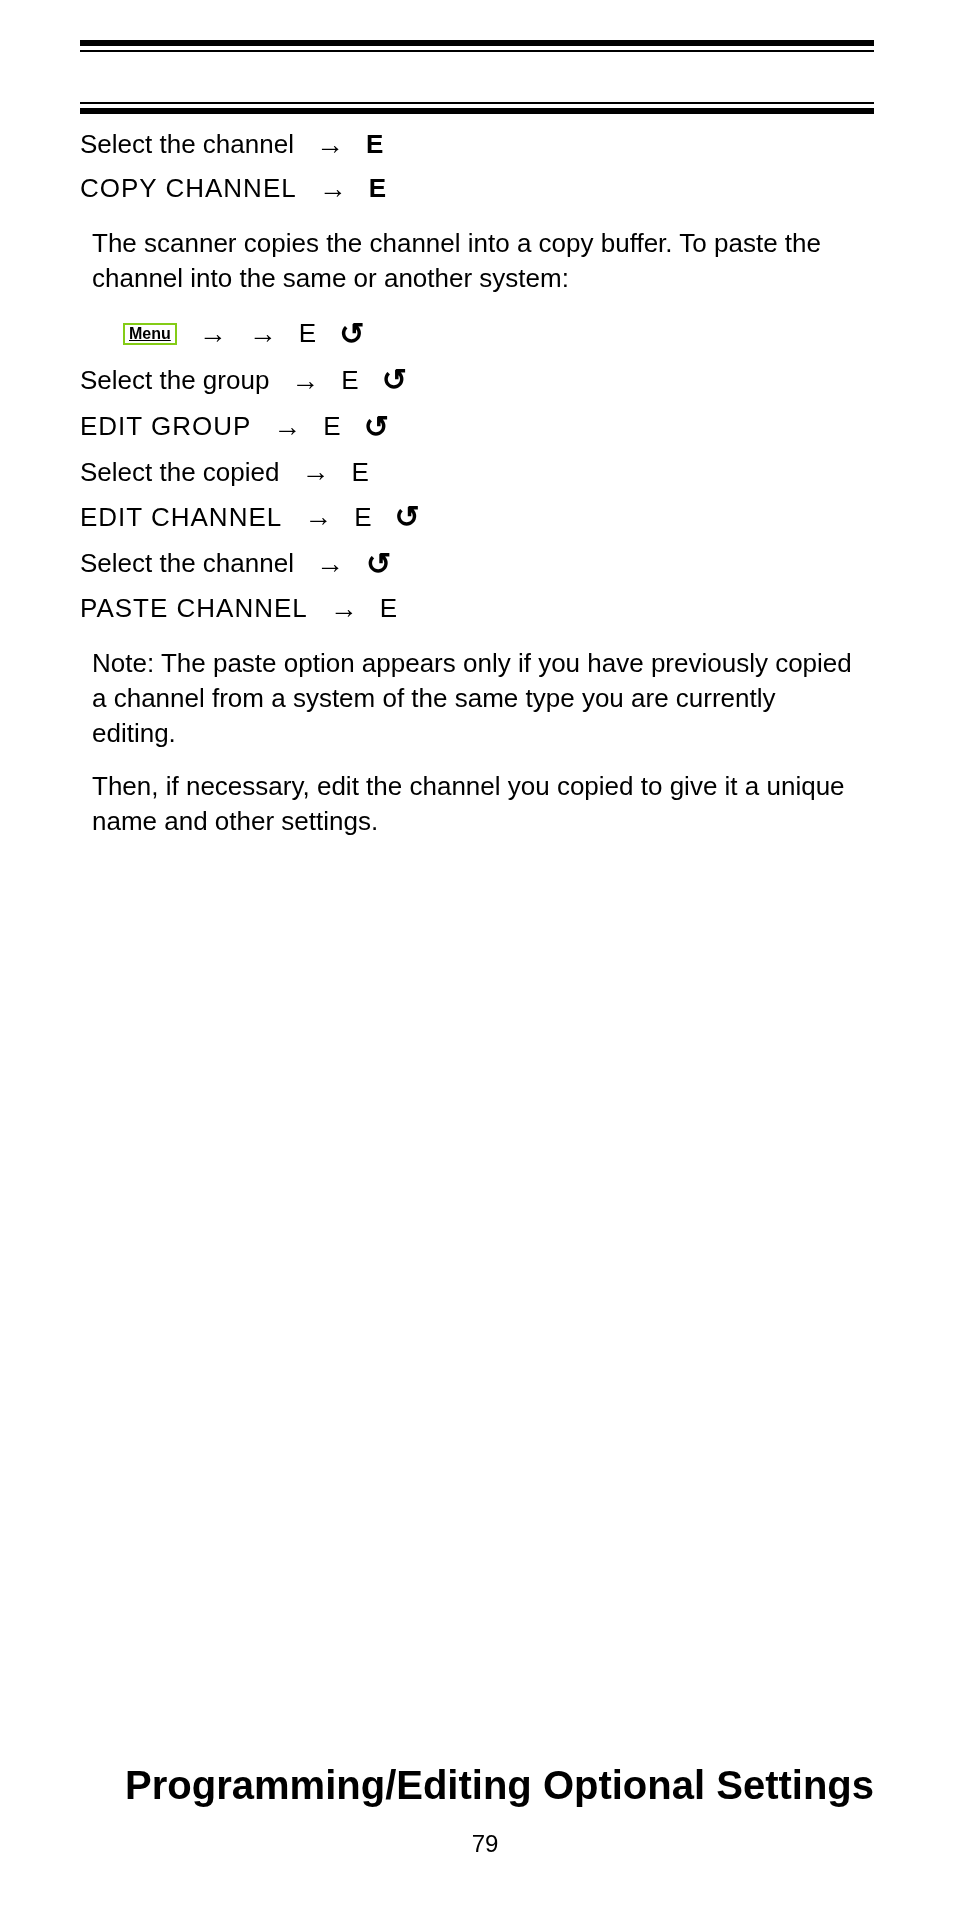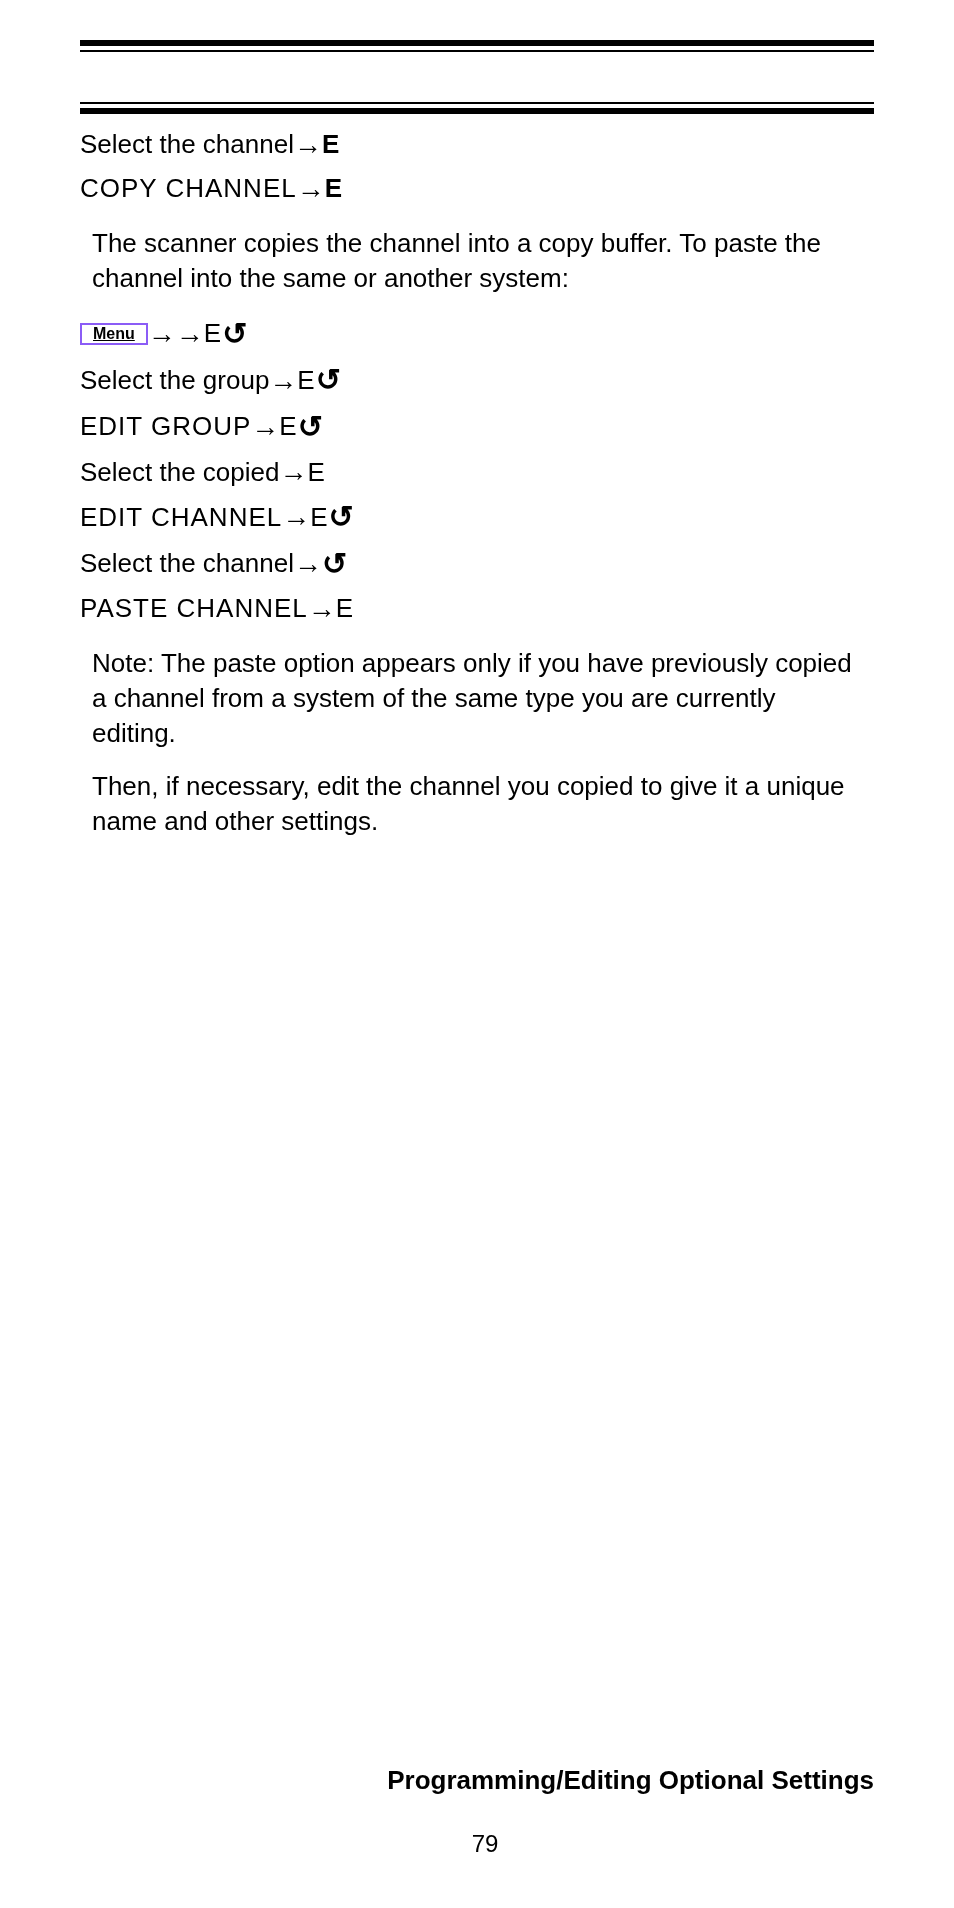--- a/index.html
+++ b/index.html
@@ -39,21 +39,21 @@
   }
   .content {
     font-size: 26px;
     line-height: 1.35;
   }
   .line {
     margin: 6px 0;
     display: flex;
     align-items: center;
     flex-wrap: wrap;
-    gap: 0;
+    gap: 22px;
   }
   .para {
     margin: 18px 12px;
   }
   .lcd {
     font-family: "Arial Narrow", Arial, sans-serif;
     letter-spacing: 1px;
     text-transform: uppercase;
     font-weight: 500;
   }
@@ -69,35 +69,36 @@
   .arrow {
     font-weight: bold;
     font-size: 28px;
   }
   .rotate {
     font-size: 30px;
     font-weight: bold;
     display: inline-block;
   }
   .menu-box {
-    border: 2px solid #8b5cf6;
-    padding: 0px 11px;
+    border: 2px solid #84cc16;
+    padding: 0px 4px;
     font-size: 16px;
     font-weight: bold;
     text-decoration: underline;
     line-height: 1.1;
     font-family: Arial, sans-serif;
+    margin-left: 43px;
   }
   .footer-title {
     position: absolute;
-    bottom: 112px;
+    bottom: 100px;
     right: 80px;
     font-family: "Arial", sans-serif;
     font-weight: bold;
-    font-size: 26px;
+    font-size: 40px;
   }
   .page-number {
     position: absolute;
     bottom: 50px;
     left: 16px;
     right: 0;
     text-align: center;
     font-size: 24px;
   }
 </style>

